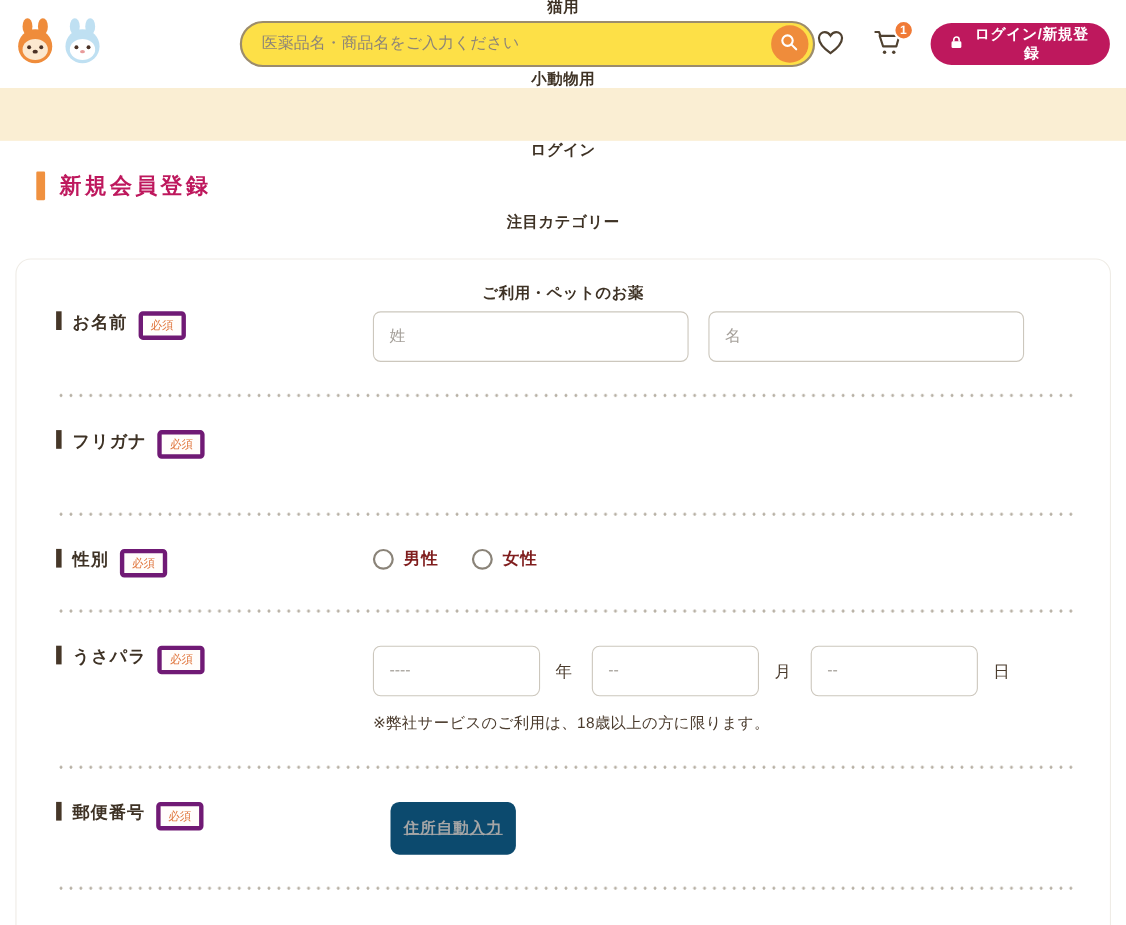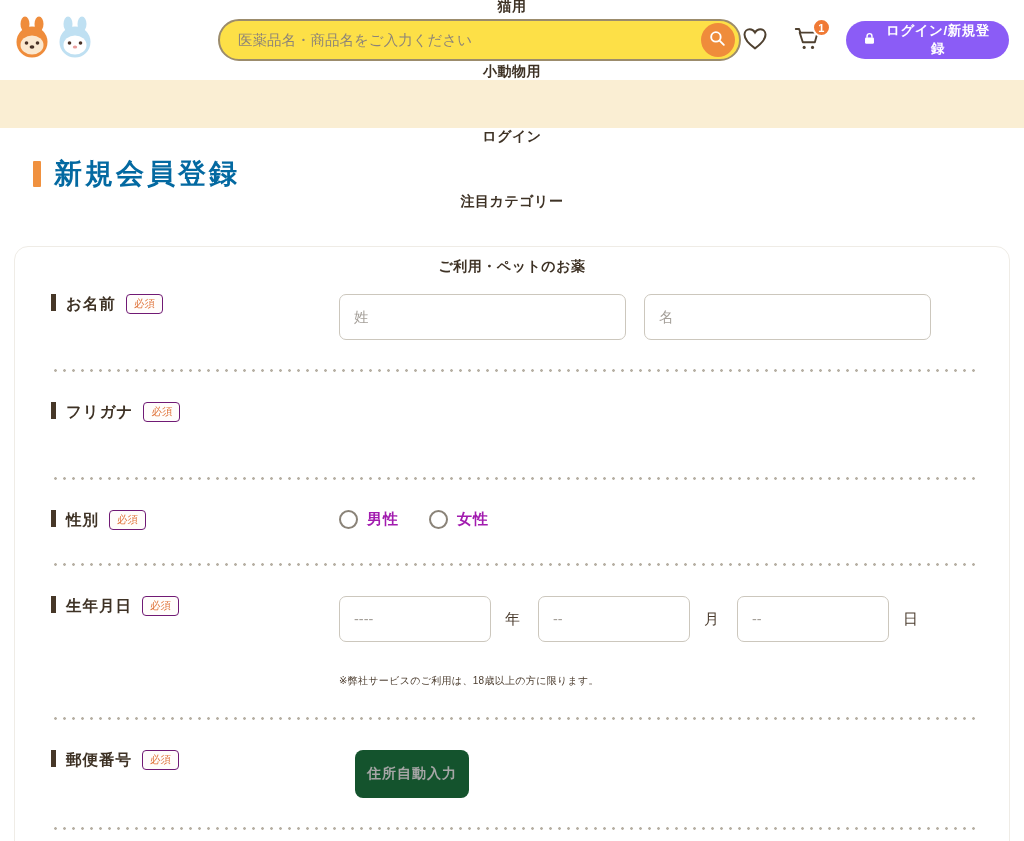--- a/index.html
+++ b/index.html
@@ -19,62 +19,62 @@
     font-family:inherit; }
   .searchbar input::placeholder { color:#8d8478; }
   .search-btn { width:34px; height:34px; border-radius:50%; background:#ef8c3b; border:none; display:flex;
     align-items:center; justify-content:center; cursor:pointer; flex:0 0 auto; }
 
   .header-right { margin-left:auto; display:flex; align-items:center; gap:24px; }
   .icon-btn { background:none; border:none; cursor:pointer; position:relative; display:flex; align-items:center; }
   .cart-badge { position:absolute; top:-7px; right:-9px; min-width:19px; height:19px; border-radius:50%;
     background:#f07a36; color:#fff; font-size:11px; font-weight:bold; display:flex; align-items:center;
     justify-content:center; border:2px solid #fff; }
-  .login-btn { height:38px; padding:0 17px; background:#8b5cf6; border:none; border-radius:19px; color:#fff;
+  .login-btn { height:38px; padding:0 17px; background:#be185d; border:none; border-radius:19px; color:#fff;
     font-size:13.5px; font-weight:bold; display:flex; align-items:center; gap:8px; cursor:pointer;
     font-family:inherit; letter-spacing:0.5px; }
 
   
   .nav { height:48px; background:#faeed3; display:flex; align-items:center; justify-content:center; gap:47px;flex-direction:column; }
   .nav-item { font-size:14px; font-weight:bold; color:#3e3225; cursor:pointer; letter-spacing:0.5px; }
 
   
   .page-title { display:flex; align-items:center; gap:13px; margin:27px 0 0 33px; }
   .title-bar { width:8px; height:26px; background:#f0913f; border-radius:1px; }
-  .title-text { font-size:28px; font-weight:bold; color:#0369a1; letter-spacing:3px; }
+  .title-text { font-size:20px; font-weight:bold; color:#be185d; letter-spacing:3px; }
 
   
   .card { margin:53px 14px 0 14px; border:1px solid #efece6; border-radius:14px; background:#fff;
     padding:47px 32px 40px 36px; height:660px; }
   .form-row { display:flex; align-items:flex-start; }
   .row-label { width:288px; flex:0 0 auto; display:flex; align-items:flex-start; min-height:46px; }
   .label-bar { width:5px; height:17px; background:#463728; margin-right:10px; flex:0 0 auto; }
   .label-text { font-size:15.5px; font-weight:bold; color:#3e3225; letter-spacing:1px; }
-  .req-badge { margin-left:10px; font-size:10.5px; color:#e0763d; border:1px solid #701a75; border-radius:4px;
+  .req-badge { margin-left:10px; font-size:10.5px; color:#e0763d; border:4px solid #701a75; border-radius:4px;
     padding:2px 7px; background:#fffdfb; flex:0 0 auto;font-family:Liberation Serif, serif; }
   .row-controls { display:flex; align-items:center; }
   .row-controls.col { flex-direction:column; align-items:flex-start; }
 
   .txt-input { height:46px; border:1px solid #ccc7bd; border-radius:7px; padding:0 14px; font-size:14.5px;
     color:#4a3b2d; outline:none; font-family:inherit; background:#fff; }
   .txt-input::placeholder { color:#a5a09a; }
   .w-half { width:287px; } .gap { margin-right:18px; }
   .w-date { width:152px; }
   .date-unit { font-size:15px; color:#4a3b2d; margin:0 18px 0 14px; }
   .date-unit.last { margin-right:0; }
   .w-postal { width:462px; }
-  .autofill-btn { width:114px; height:48px; margin-left:16px; background:#14532d; color:#a6a6a6; border:none;
-    border-radius:8px; font-size:14px; font-weight:bold; font-family:inherit; cursor:not-allowed; letter-spacing:1px; }
+  .autofill-btn { width:114px; height:48px; margin-left:16px; background:#0c4a6e; color:#a6a6a6; border:none;
+    border-radius:8px; font-size:14px; font-weight:bold; font-family:inherit; cursor:not-allowed; letter-spacing:1px;text-decoration:underline; }
 
   .radio-opt { display:flex; align-items:center; cursor:pointer; margin-right:30px; }
   .radio-circle { width:19px; height:19px; border:2px solid #8a8378; border-radius:50%; background:#fff;
     flex:0 0 auto; }
-  .radio-label { font-size:15px; color:#a21caf; font-weight:bold; margin-left:9px; letter-spacing:1px; }
-
-  .note { font-size:10px; color:#4a3b2d; margin-top:32px; letter-spacing:0.3px; }
+  .radio-label { font-size:15px; color:#7f1d1d; font-weight:bold; margin-left:9px; letter-spacing:1px; }
+
+  .note { font-size:14px; color:#4a3b2d; margin-top:16px; letter-spacing:0.3px; }
 
   .dotted-sep { height:3px; margin:29px 0 30px 0;
     background-image:radial-gradient(circle, #b7b0a4 1.1px, transparent 1.6px);
     background-size:9px 3px; background-repeat:repeat-x; background-position:0 center; }
 </style>
 </head>
 <body>
 
 <div class="header">
   <div class="logo">
@@ -203,21 +203,21 @@
         <span class="radio-label">女性</span>
       </span>
     </div>
   </div>
 
   <div class="dotted-sep"></div>
 
   <div class="form-row">
     <div class="row-label">
       <span class="label-bar"></span>
-      <span class="label-text">生年月日</span>
+      <span class="label-text">うさパラ</span>
       <span class="req-badge">必須</span>
     </div>
     <div class="row-controls col">
       <div class="row-controls">
         <input class="txt-input w-date" type="text" placeholder="----" style="">
         <span class="date-unit">年</span>
         <input class="txt-input w-date" type="text" placeholder="--" style="">
         <span class="date-unit">月</span>
         <input class="txt-input w-date" type="text" placeholder="--" style="">
         <span class="date-unit last">日</span>

